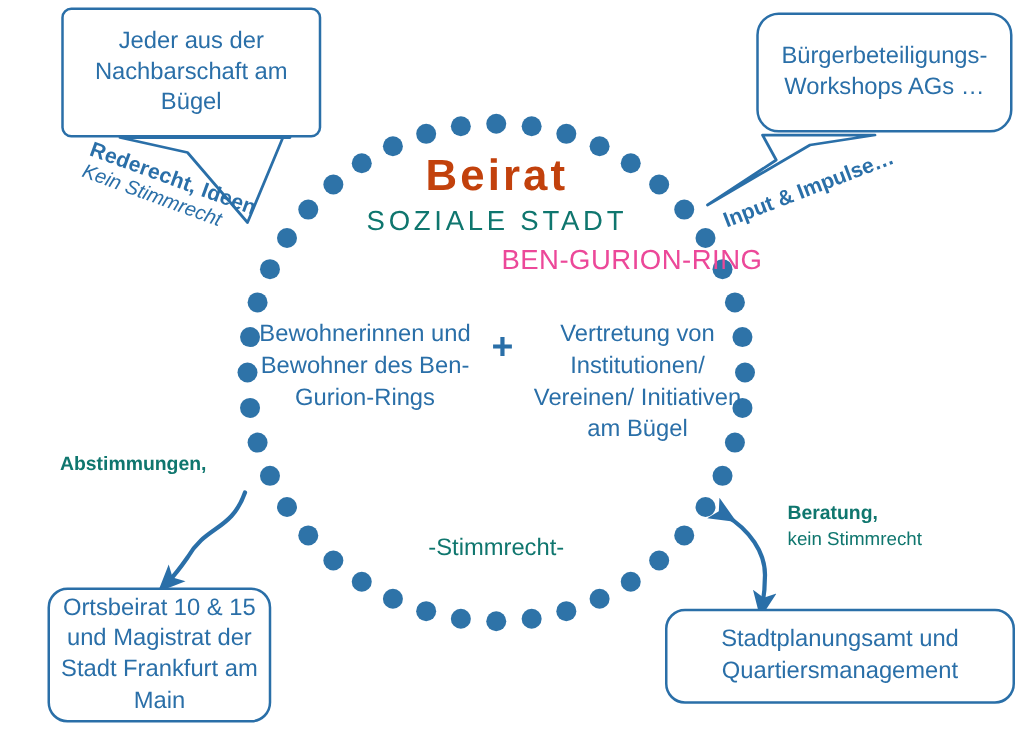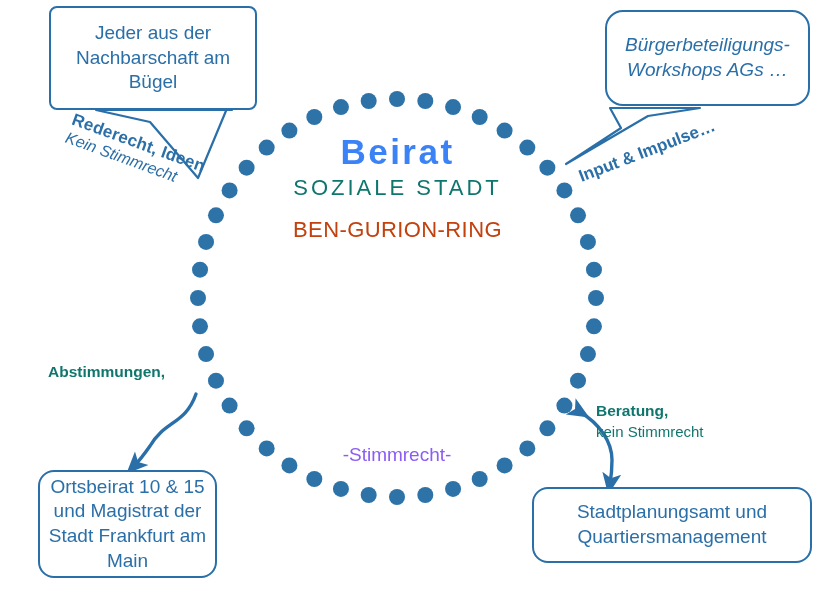--- a/index.html
+++ b/index.html
@@ -14,73 +14,73 @@
   
   svg.layer{position:absolute;left:0;top:0;width:820px;height:600px;overflow:visible;}
 
   
   .center-wrap{
     position:absolute;left:180px;top:118px;width:435px;
     text-align:center;pointer-events:none;
   }
   .title-main{
     font-size:35px;font-weight:bold;letter-spacing:2.5px;
-    color:#3b82f6;line-height:1.05;margin:16px 0 4px 0;
+    color:#c2410c;line-height:1.05;margin:5px 0 4px 0;
   }
   .title-sub1{
     font-size:22px;letter-spacing:3px;color:#0f766e;line-height:1.15;margin:0;
   }
   .title-sub2{
-    font-size:22px;letter-spacing:0.4px;color:#c2410c;line-height:1.25;margin:16px;
+    font-size:22px;letter-spacing:0.4px;color:#ec4899;line-height:1.25;margin:5px;text-align:right;
   }
 
   .columns{
     position:absolute;left:185px;top:255px;width:430px;
     display:flex;align-items:flex-start;justify-content:center;
   }
   .col{width:176px;text-align:center;font-size:19px;line-height:1.33;color:#2a6fa8;}
   .col-right{width:172px;}
   .plus{
     width:44px;text-align:center;font-size:30px;font-weight:bold;
     color:#2a6fa8;line-height:1;padding-top:8px;
   }
 
   .stimmrecht{
     position:absolute;left:197px;top:428px;width:400px;text-align:center;
-    font-size:19px;color:#8b5cf6;margin-top:16px;
+    font-size:19px;color:#0f766e;
   }
 
   
   .box{
     position:absolute;box-sizing:border-box;
     border:2.2px solid #2a6fa8;border-radius:16px;background:#ffffff;
     display:flex;align-items:center;justify-content:center;text-align:center;
     color:#2a6fa8;line-height:1.3;
   }
   .bubble-tl{left:36px;top:6px;width:208px;height:104px;font-size:19px;border-radius:8px;margin-left:13px;}
-  .bubble-tr{left:605px;top:10px;width:205px;height:96px;font-size:19px;border-radius:18px;font-style:italic;}
+  .bubble-tr{left:605px;top:10px;width:205px;height:96px;font-size:19px;border-radius:18px;}
   .box-bl{left:38px;top:470px;width:179px;height:108px;font-size:19px;}
   .box-br{left:532px;top:487px;width:280px;height:76px;font-size:19px;justify-content:center;}
   .box p{margin:0;padding:0 8px;}
 
   
   .rot-label{position:absolute;color:#2a6fa8;white-space:nowrap;}
   .lbl-rederecht{
     left:76px;top:110px;transform:rotate(20deg);transform-origin:left top;
   }
   .lbl-rederecht .l1{font-size:17px;font-weight:bold;letter-spacing:.2px;}
   .lbl-rederecht .l2{font-size:16px;font-style:italic;font-weight:normal;}
   .lbl-input{
     left:576px;top:168px;transform:rotate(-21deg);transform-origin:left top;
     font-size:17px;font-weight:bold;
   }
 
   .flat-label{position:absolute;color:#0f766e;white-space:nowrap;}
   .lbl-abstimmungen{left:48px;top:362px;font-size:15.5px;font-weight:bold;line-height:1.35;text-align:left;}
-  .lbl-beratung{left:596px;top:401px;font-size:15.5px;font-weight:bold;line-height:1.35;text-align:left;}
+  .lbl-beratung{left:630px;top:401px;font-size:15.5px;font-weight:bold;line-height:1.35;text-align:left;}
   .lbl-beratung .soft{font-weight:normal;font-size:15px;}
 </style>
 </head>
 <body>
 
 <div class="stage">
 
   <svg class="layer" viewBox="0 0 820 600">
     <defs>
       <marker id="arrowHead" markerWidth="7" markerHeight="7" refX="3.2" refY="3.2" orient="auto" markerUnits="strokeWidth">
@@ -143,20 +143,25 @@
 
     <path d="M 580 412 C 600 424 612 442 612 460 C 612 472 611 478 610 484" fill="none" stroke="#2a6fa8" stroke-width="3.4" stroke-linecap="round" marker-start="url(#arrowHead)" marker-end="url(#arrowHead)"></path>
   </svg>
 
   <div class="center-wrap">
     <div class="title-main">Beirat</div>
     <div class="title-sub1">SOZIALE STADT</div>
     <div class="title-sub2">BEN-GURION-RING</div>
   </div>
 
+  <div class="columns">
+    <div class="col">Bewohnerinnen und Bewohner des Ben-Gurion-Rings</div>
+    <div class="plus">+</div>
+    <div class="col col-right">Vertretung von Institutionen/ Vereinen/ Initiativen am Bügel</div>
+  </div>
 
   <div class="stimmrecht">-Stimmrecht-</div>
 
   <div class="box bubble-tl">
     <p>Jeder aus der Nachbarschaft am Bügel</p>
   </div>
 
   <div class="box bubble-tr">
     <p>Bürgerbeteiligungs- Workshops AGs …</p>
   </div>

